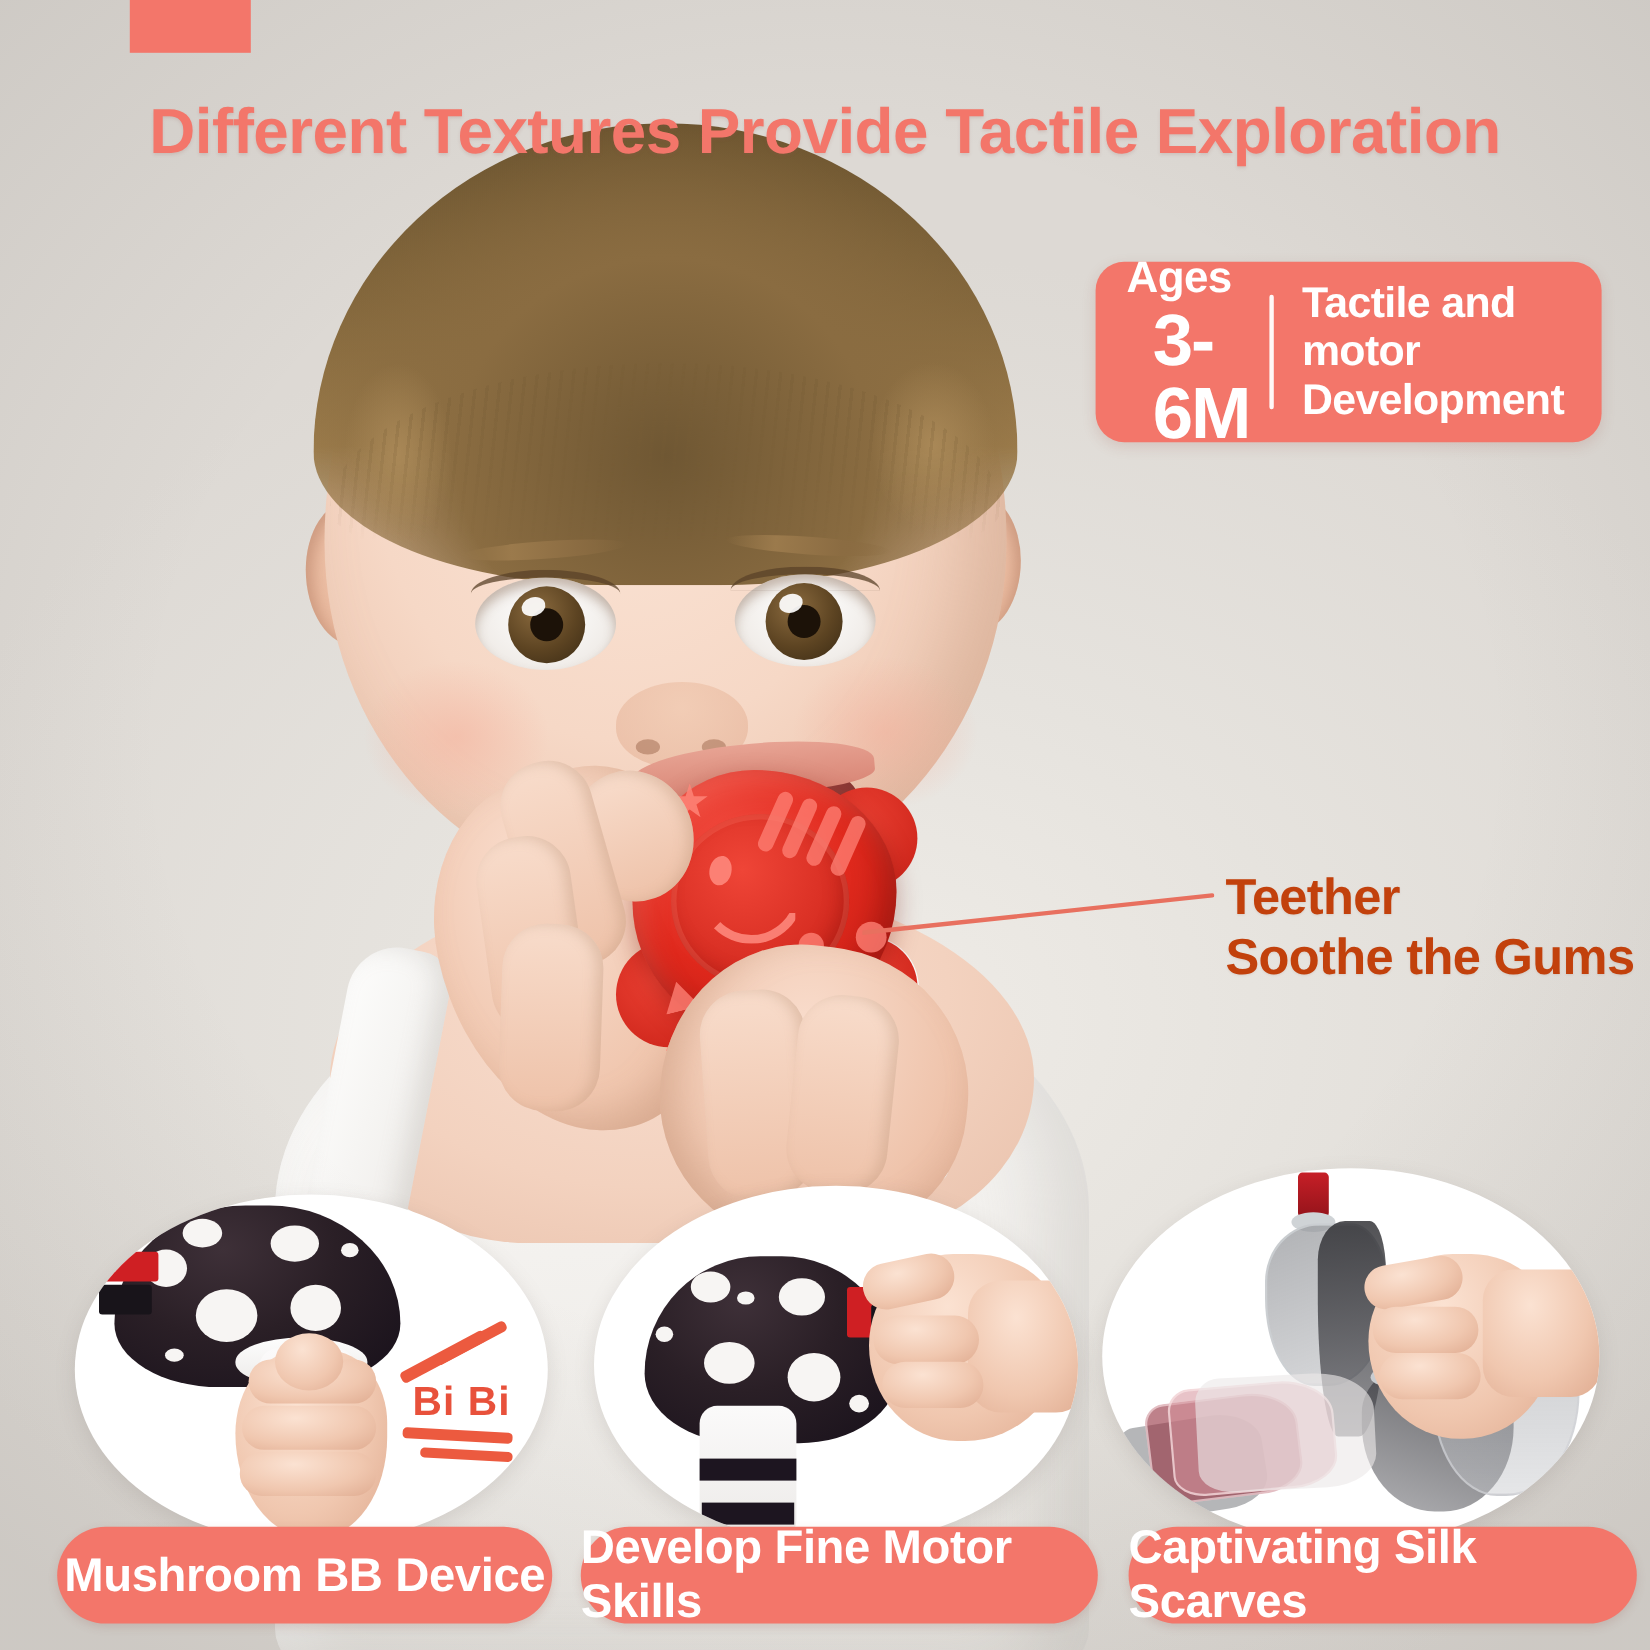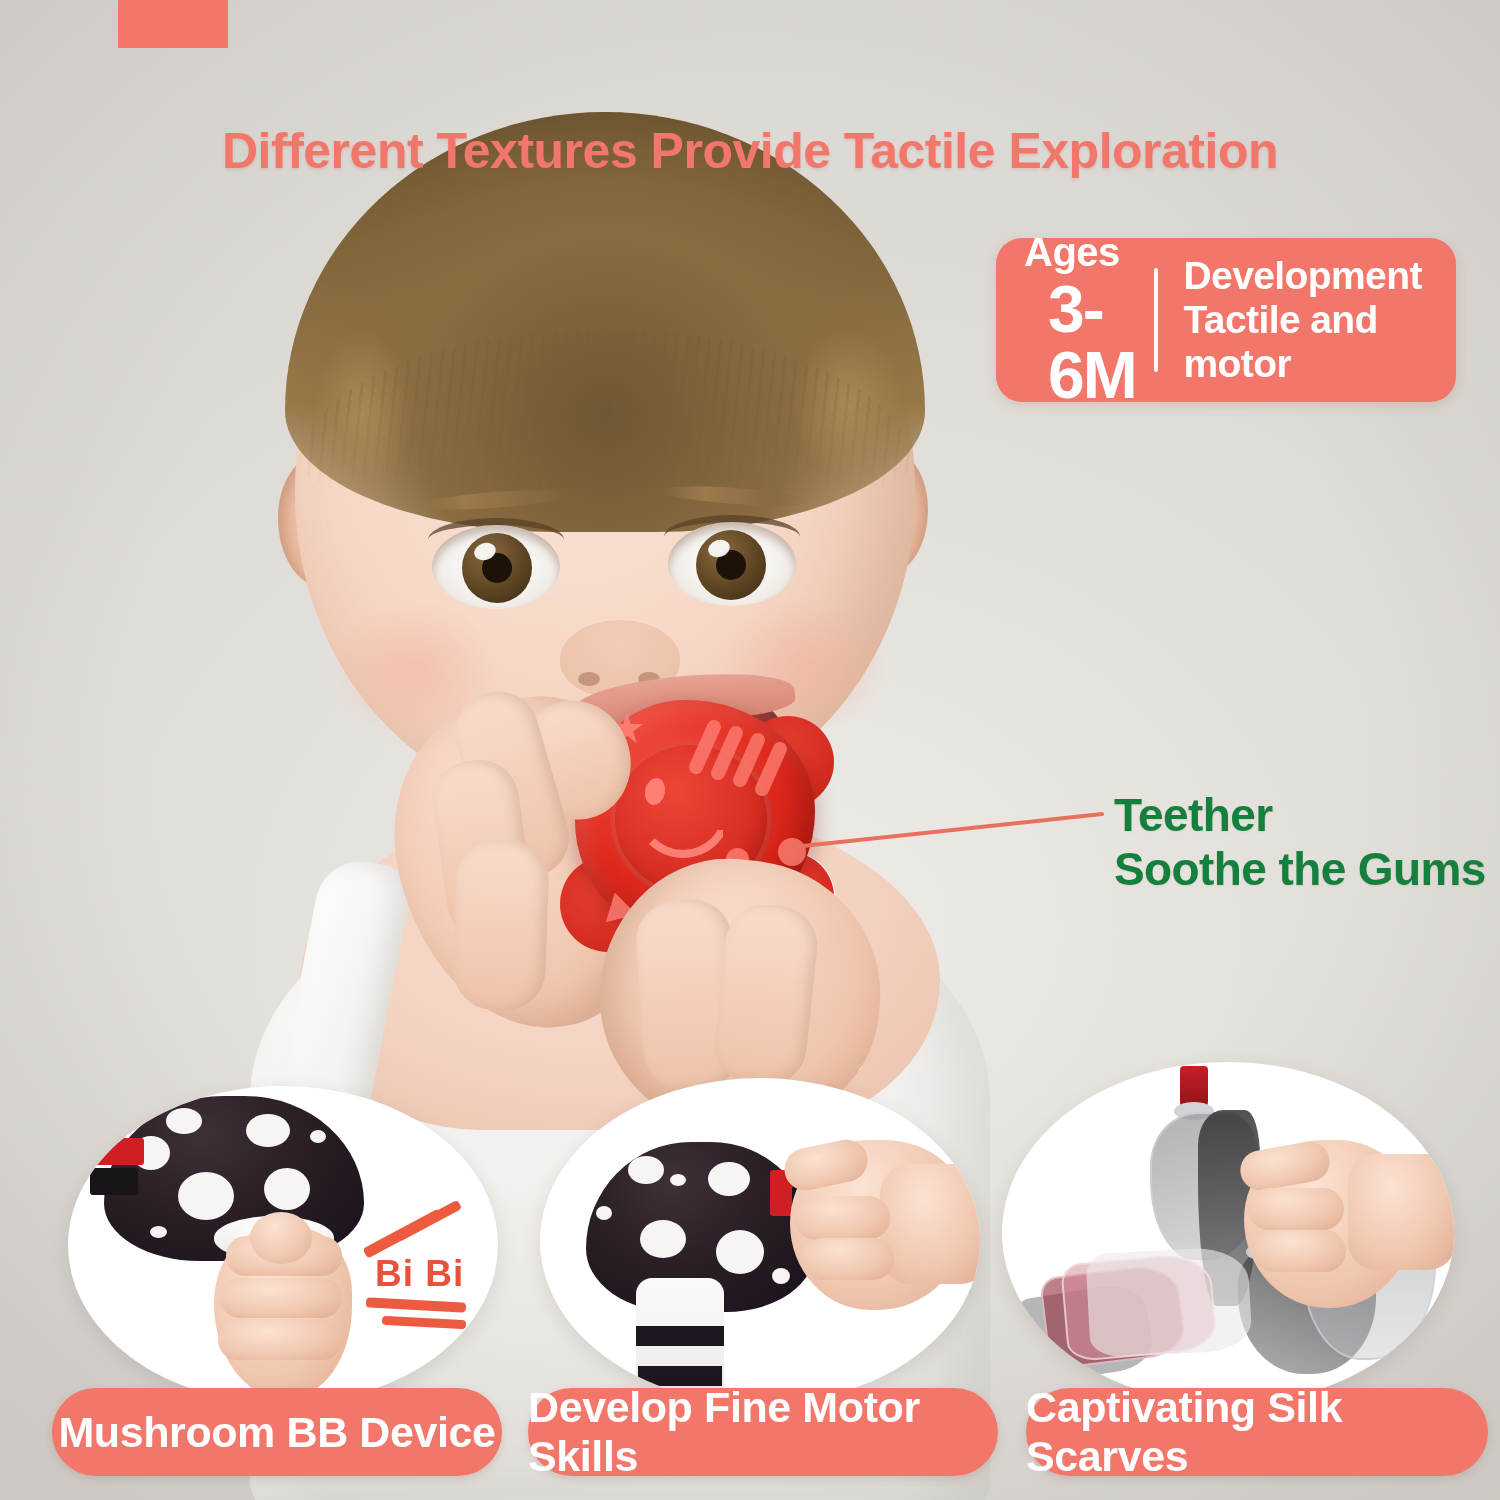--- a/index.html
+++ b/index.html
@@ -236,25 +236,24 @@
   #t3 { left:604px; top:930px; width:28px; height:24px; transform:rotate(-6deg); }
 
   
   #accentRect {
     position:absolute; left:118px; top:0; width:110px; height:48px;
     background:#f3766a;
   }
   #headline {
     position:absolute; left:0; right:0; top:86px;
     text-align:center;
-    font-size:50px; font-weight:bold; letter-spacing:-.5px;
+    font-size:58px; font-weight:bold; letter-spacing:-.5px;
     color:#f3766a;
     text-shadow:0 2px 3px rgba(150,90,80,.16);
     white-space:nowrap;
-    margin-top:36px;
   }
 
   
   #ageBadge {
     position:absolute; left:996px; top:238px; width:460px; height:164px;
     background:#f3766a; border-radius:26px;
     display:flex; align-items:center; padding:0 28px;
     box-shadow:0 4px 12px rgba(160,90,80,.18);
   }
   #ageLeft { color:#fff; line-height:1; }
@@ -263,21 +262,21 @@
   #badgeDivider { width:4px; height:104px; background:#fff; border-radius:2px; opacity:.95; }
   #ageRight { color:#fff; padding-left:26px; font-size:39px; font-weight:bold; line-height:1.12; letter-spacing:-.6px; }
 
   
   #leader {
     position:absolute; left:784px; top:806px; width:320px; height:46px;
     pointer-events:none;
   }
   #callout {
     position:absolute; left:1114px; top:788px;
-    color:#15803d; font-size:46px; font-weight:bold; line-height:1.18; letter-spacing:-.6px;
+    color:#c2410c; font-size:46px; font-weight:bold; line-height:1.18; letter-spacing:-.6px;
     text-shadow:0 1px 2px rgba(150,90,80,.14);
   }
 
   
   .oval {
     position:absolute; border-radius:50%; overflow:hidden;
     background:#ffffff;
     box-shadow:0 6px 18px rgba(120,112,104,.18);
   }
   #oval1 { left:68px; top:1086px; width:430px; height:318px; }
@@ -407,22 +406,22 @@
 <div id="accentRect"></div>
 <div id="headline">Different Textures Provide Tactile Exploration</div>
 
 <div id="ageBadge">
   <div id="ageLeft">
     <div id="agesWord">Ages</div>
     <div id="ageRange">3-6M</div>
   </div>
   <div id="badgeDivider"></div>
   <div id="ageRight">
+    <div>Tactile and motor</div>
     <div>Development</div>
-    <div>Tactile and motor</div>
   </div>
 </div>
 
 <svg id="leader" viewBox="0 0 320 46">
   <line x1="0" y1="42" x2="318" y2="8" stroke="#e8705f" stroke-width="4" stroke-linecap="round"></line>
 </svg>
 <div id="callout">
   <div>Teether</div>
   <div>Soothe the Gums</div>
 </div>

